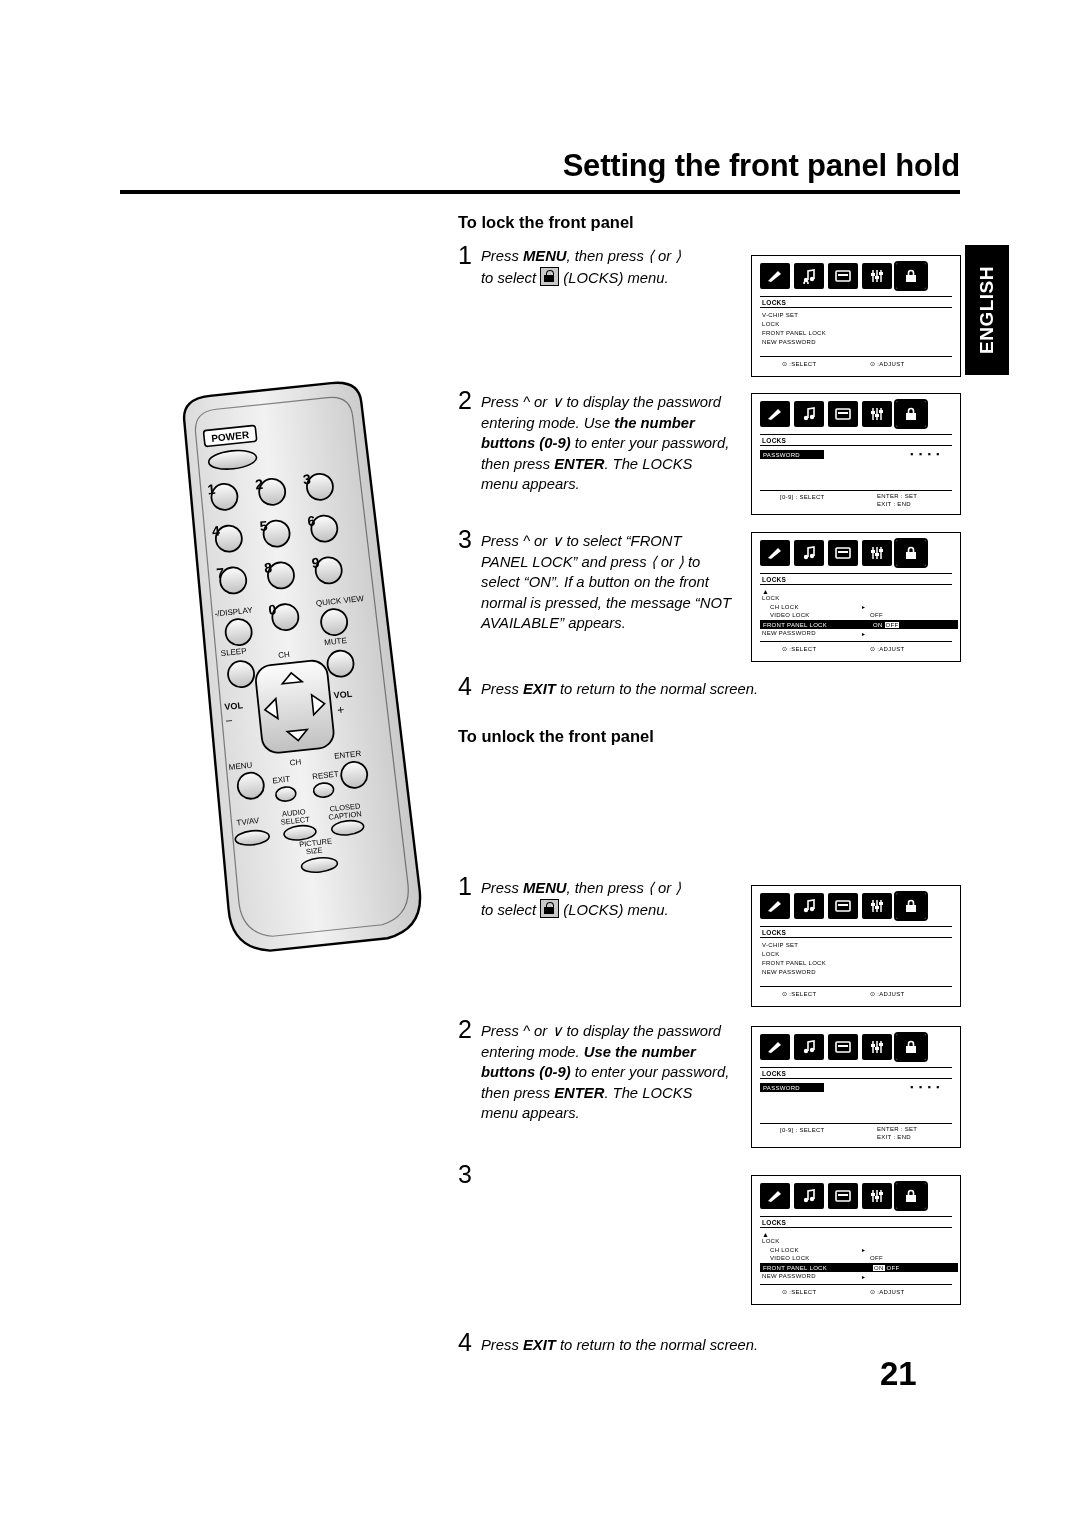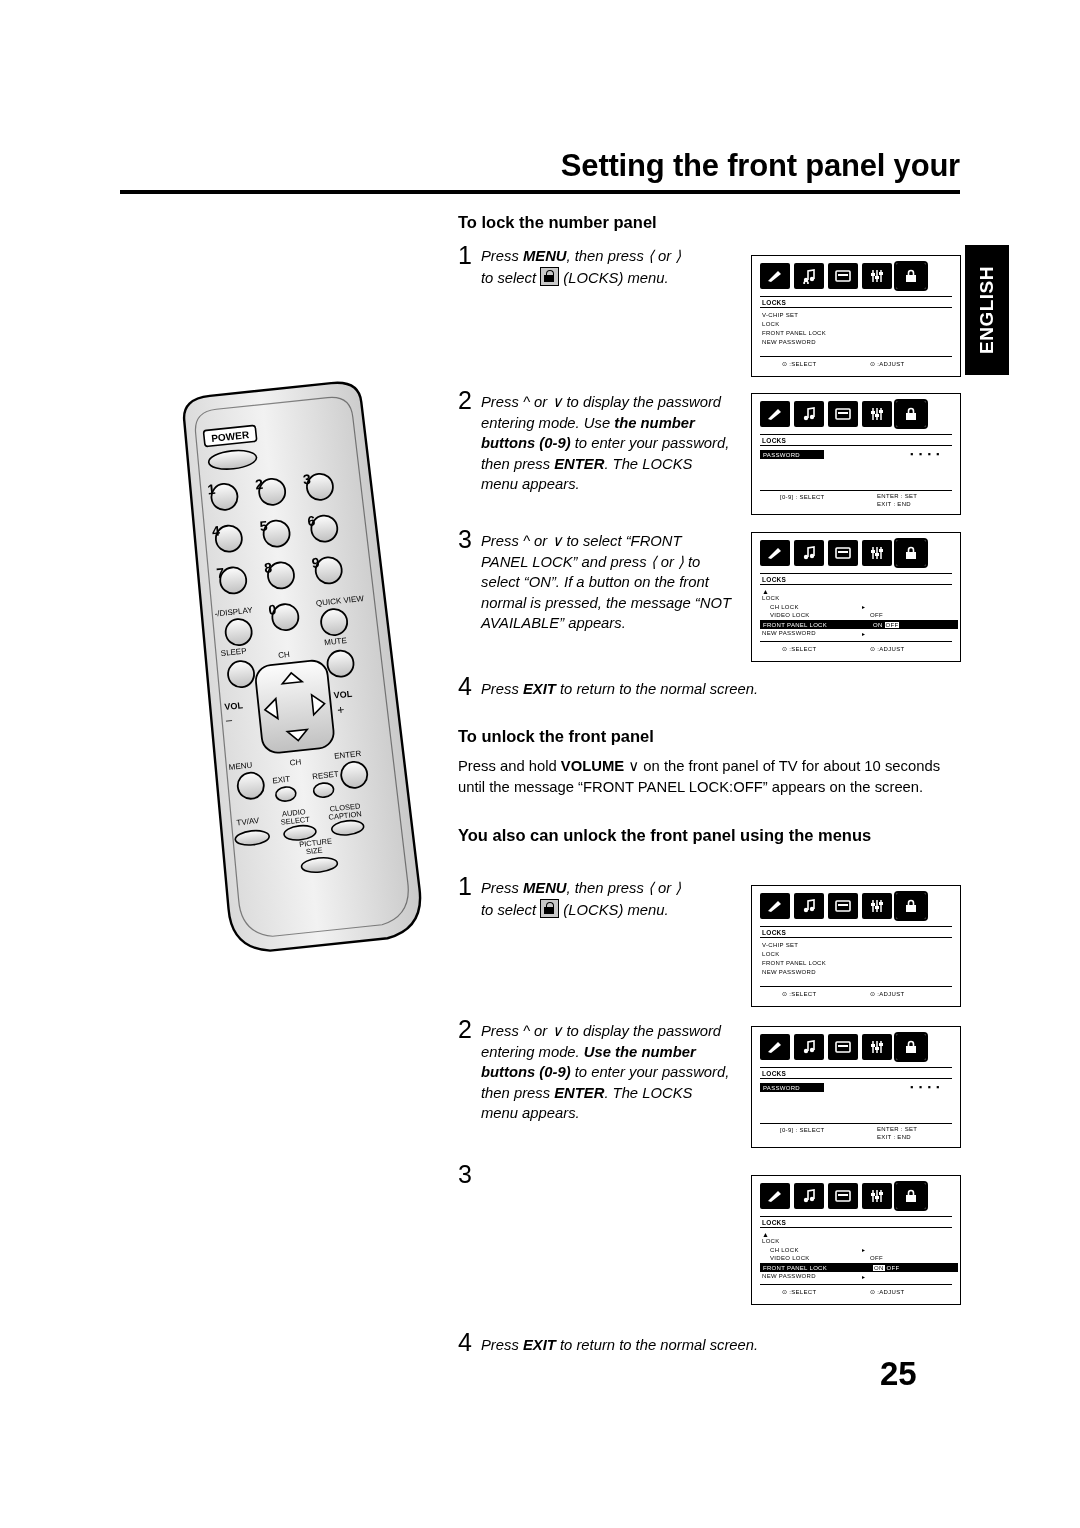--- a/index.html
+++ b/index.html
@@ -52,21 +52,21 @@
   .remote-wrap{position:absolute;left:150px;top:380px;width:300px;height:600px;}
 
   
   .pageno{position:absolute;left:880px;top:1355px;font-size:33px;font-weight:bold;}
 </style>
 </head>
 <body>
 
 <div class="page">
 
-  <div class="title">Setting the front panel your</div>
+  <div class="title">Setting the front panel hold</div>
   <div class="title-rule"></div>
 
   <div class="eng-tab">
     <span>ENGLISH</span>
   </div>
 
 
   <div class="remote-wrap">
     <svg width="300" height="600" viewBox="0 0 300 600">
       <defs>
@@ -155,21 +155,21 @@
         <ellipse cx="86" cy="452" rx="17" ry="7" fill="url(#btng)" stroke="#000" stroke-width="1.6"></ellipse>
         <ellipse cx="134" cy="452" rx="16" ry="7" fill="url(#btng)" stroke="#000" stroke-width="1.6"></ellipse>
         <ellipse cx="182" cy="452" rx="16" ry="7" fill="url(#btng)" stroke="#000" stroke-width="1.6"></ellipse>
         <text x="132" y="466" font-size="7.5" font-family="Liberation Sans, sans-serif">PICTURE</text>
         <text x="138" y="474" font-size="7.5" font-family="Liberation Sans, sans-serif">SIZE</text>
         <ellipse cx="150" cy="486" rx="18" ry="7" fill="url(#btng)" stroke="#000" stroke-width="1.6"></ellipse>
       </g>
     </svg>
   </div>
 
-  <div class="h-lock">To lock the number panel</div>
+  <div class="h-lock">To lock the front panel</div>
 
   <div class="stepnum" style="left:458px;top:241px;">1</div>
   <div class="step" style="left:481px;top:246px;width:260px;">
     <span>Press </span><b>MENU</b><span>, then press </span><span class="arrow">⟨</span> or <span class="arrow">⟩</span><br>
     <span>to select </span><span class="lockico"></span><span> (LOCKS) menu.</span>
   </div>
 
   <div class="stepnum" style="left:458px;top:386px;">2</div>
   <div class="step" style="left:481px;top:392px;width:250px;">
     <span>Press </span><span class="arrow">^</span><span> or </span><span class="arrow">∨</span><span> to display the password entering mode. Use </span><b>the number buttons (0-9)</b><span> to enter your password, then press </span><b>ENTER</b><span>. The LOCKS menu appears.</span>
@@ -179,25 +179,21 @@
   <div class="step" style="left:481px;top:531px;width:250px;">
     <span>Press </span><span class="arrow">^</span><span> or </span><span class="arrow">∨</span><span> to select “FRONT PANEL LOCK” and press </span><span class="arrow">⟨</span><span> or </span><span class="arrow">⟩</span><span> to select “ON”. If a button on the front normal is pressed, the message “NOT AVAILABLE” appears.</span>
   </div>
 
   <div class="stepnum" style="left:458px;top:672px;">4</div>
   <div class="step" style="left:481px;top:679px;width:470px;">
     <span>Press </span><b>EXIT</b><span> to return to the normal screen.</span>
   </div>
 
   <div class="h-unlock">To unlock the front panel</div>
-  <div class="para" style="left:458px;top:756px;width:500px;">
-    <span>Press and hold </span><b>VOLUME </b><span class="arrow">∨</span><span> on the front panel of TV for about 10 seconds until the message “FRONT PANEL LOCK:OFF” appears on the screen.</span>
-  </div>
-
-  <div class="h-menus">You also can unlock the front panel using the menus</div>
+
 
   <div class="stepnum" style="left:458px;top:872px;">1</div>
   <div class="step" style="left:481px;top:878px;width:260px;">
     <span>Press </span><b>MENU</b><span>, then press </span><span class="arrow">⟨</span> or <span class="arrow">⟩</span><br>
     <span>to select </span><span class="lockico"></span><span> (LOCKS) menu.</span>
   </div>
 
   <div class="stepnum" style="left:458px;top:1015px;">2</div>
   <div class="step" style="left:481px;top:1021px;width:250px;">
     <span>Press </span><span class="arrow">^</span><span> or </span><span class="arrow">∨</span><span> to display the password entering mode.</span>
@@ -504,15 +500,15 @@
       <span style="background:#fff;color:#000;padding:0 1px;">ON</span>
       <span>OFF</span>
     </div>
     <div class="osd-row" style="left:10px;top:97px;">NEW PASSWORD</div>
     <div class="osd-row" style="left:110px;top:97px;font-size:6px;">▸</div>
     <div class="hr" style="left:8px;top:108px;width:192px;"></div>
     <div class="osd-foot" style="left:30px;top:112px;">⊙ :SELECT</div>
     <div class="osd-foot" style="left:118px;top:112px;">⊙ :ADJUST</div>
   </div>
 
-  <div class="pageno">25</div>
+  <div class="pageno">21</div>
 
 </div>
 
 </body></html>

